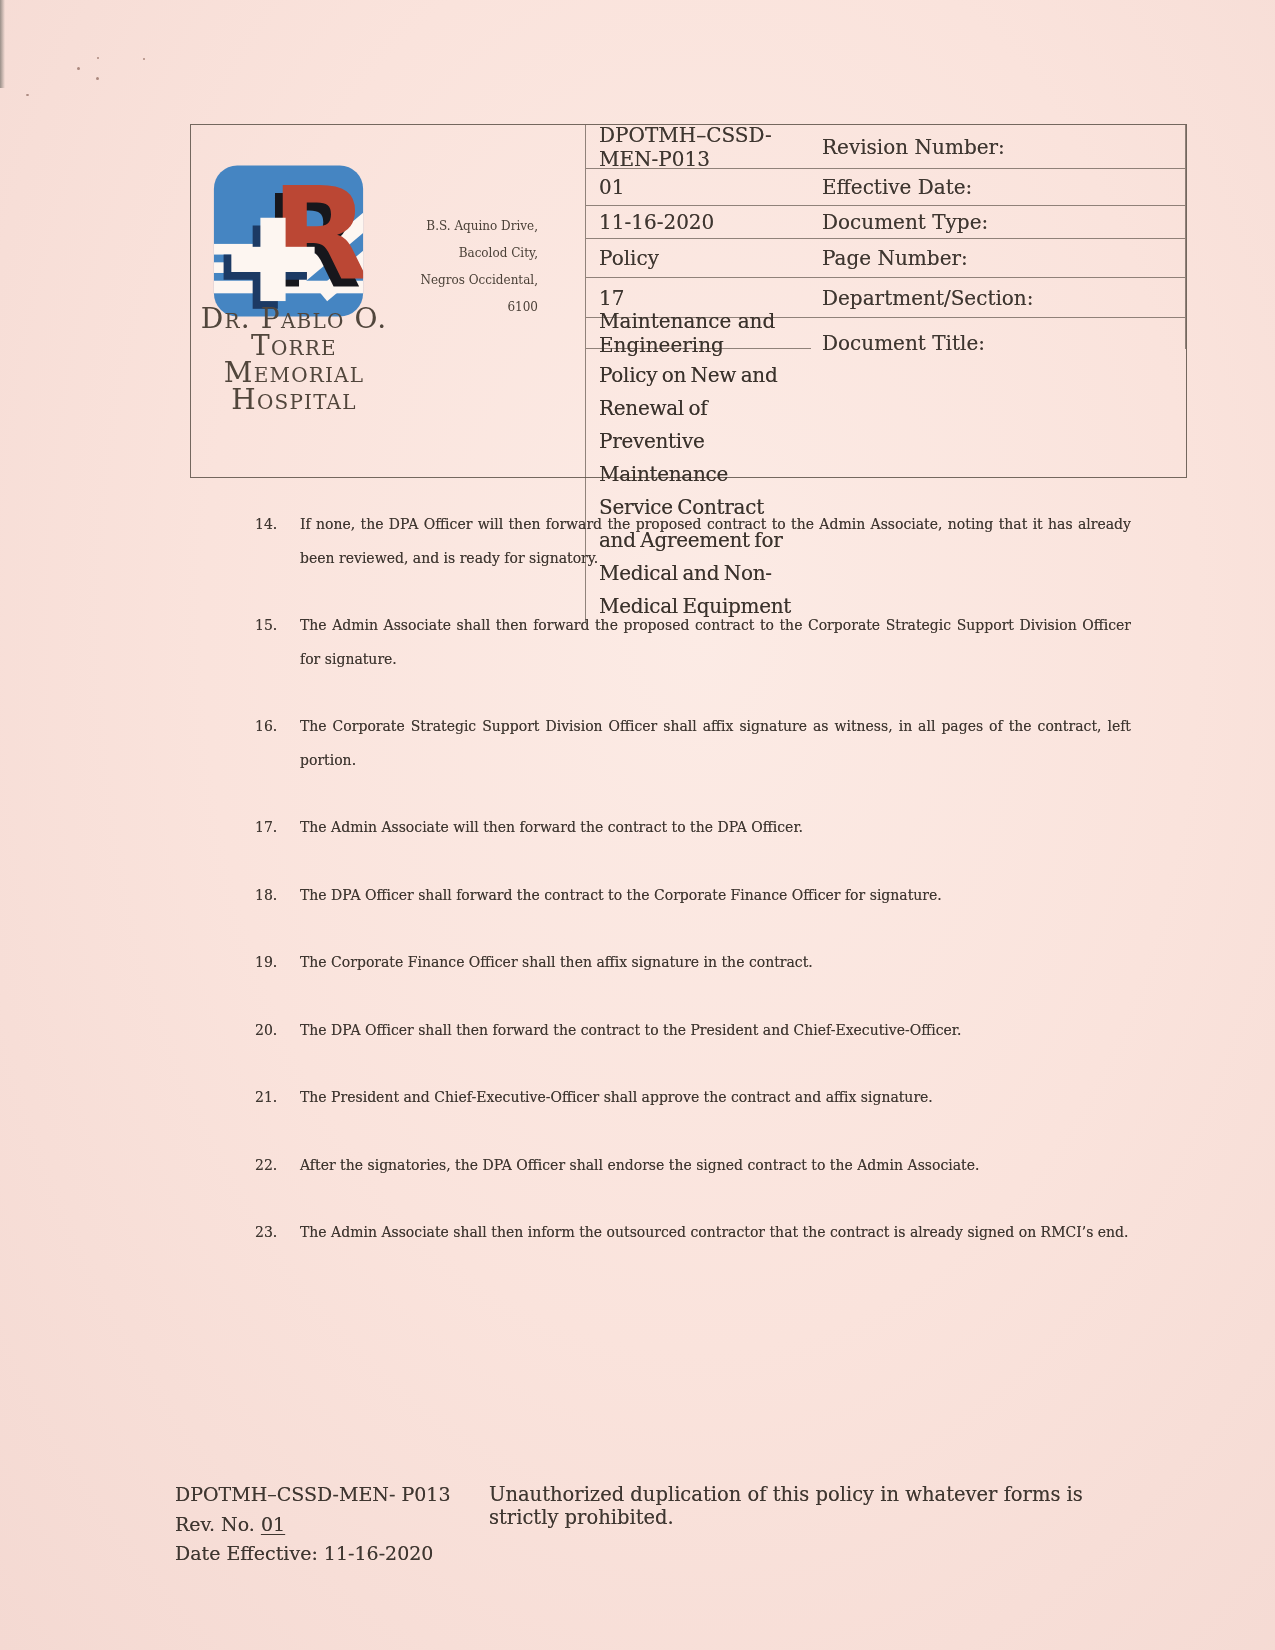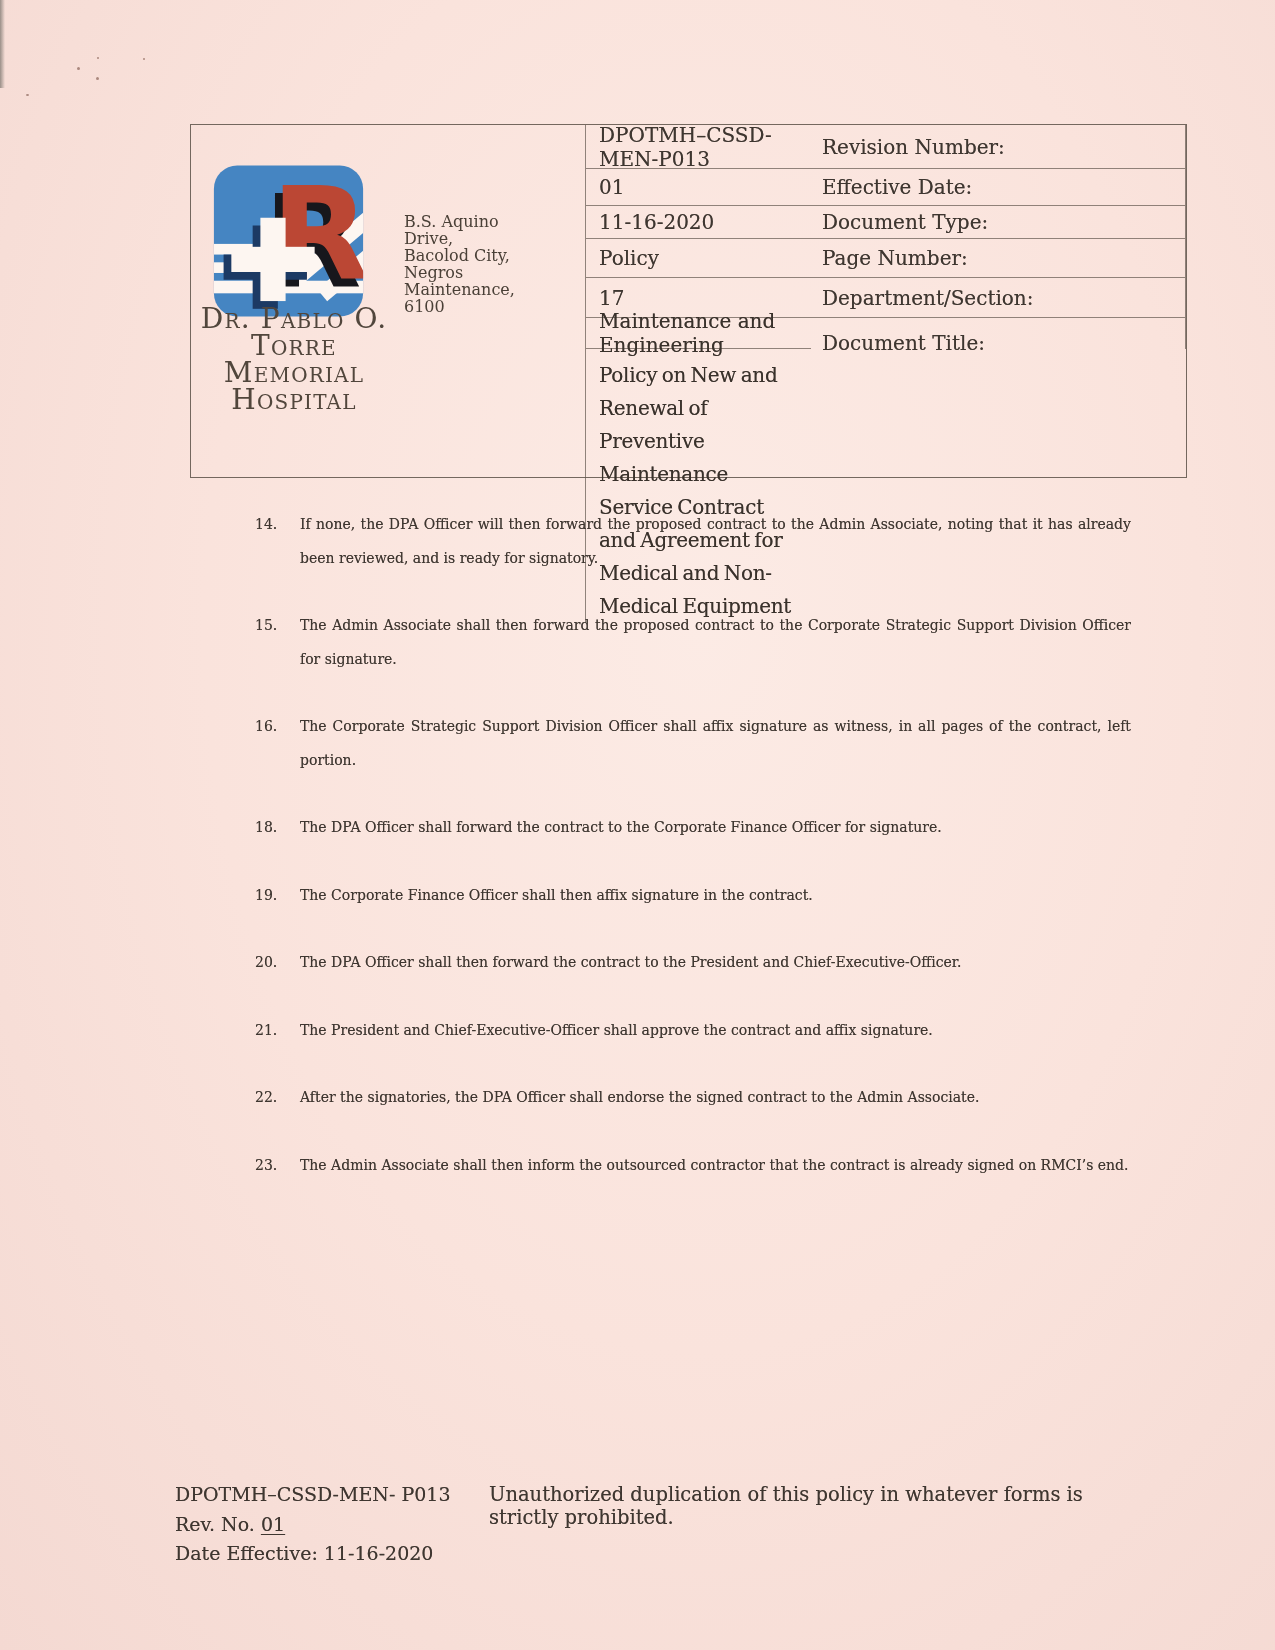--- a/index.html
+++ b/index.html
@@ -40,21 +40,21 @@
     font-size: 20px; letter-spacing: -0.3px; word-spacing: -1.5px;
     padding-right: 6px;
   }
   .logo-cell {
     grid-row: 1 / 8; grid-column: 1 / 2; position: relative;
     border-right: 1.2px solid rgba(98,87,78,.7); border-bottom: none;
   }
   .logo-svg { position: absolute; left: 20px; top: 36px; width: 155px; height: 160px; }
   .address {
     position: absolute; left: 213px; top: 88px; width: 134px;
-    text-align: left; font-size: 16px; line-height: 17px; color: #4a4037;
+    text-align: right; font-size: 12px; line-height: 27px; color: #4a4037;
   }
   .hospital-name {
     position: absolute; left: -2px; top: 180px; width: 210px;
     text-align: center; font-variant: small-caps;
     font-size: 28px; line-height: 27px; letter-spacing: 1.2px; color: #51463c;
   }
 
   
   .body-list { position: absolute; left: 253px; top: 508px; width: 878px; }
   .item { position: relative; margin-bottom: 34px; font-size: 14px; line-height: 33.5px; }
@@ -113,21 +113,21 @@
           </g>
           <g fill="#fdf6f1">
             <rect x="51" y="57" width="26" height="86"></rect>
             <rect x="21" y="87" width="86" height="26"></rect>
           </g>
         </g>
       </svg>
       <div class="address">
         <div>B.S. Aquino Drive,</div>
         <div>Bacolod City,</div>
-        <div>Negros Maintenance,</div>
+        <div>Negros Occidental,</div>
         <div>6100</div>
       </div>
       <div class="hospital-name">
         <div>Dr. Pablo O. Torre</div>
         <div>Memorial Hospital</div>
       </div>
     </div>
 
     <div class="cell value-cell soft">DPOTMH–CSSD-MEN-P013</div>
 
@@ -155,20 +155,24 @@
         <span class="num soft">14.</span>
         <div class="txt soft">If none, the DPA Officer will then forward the proposed contract to the Admin Associate, noting that it has already been reviewed, and is ready for signatory.</div>
       </div>
     <div class="item">
         <span class="num soft">15.</span>
         <div class="txt soft">The Admin Associate shall then forward the proposed contract to the Corporate Strategic Support Division Officer for signature.</div>
       </div>
     <div class="item">
         <span class="num soft">16.</span>
         <div class="txt soft">The Corporate Strategic Support Division Officer shall affix signature as witness, in all pages of the contract, left portion.</div>
+      </div>
+    <div class="item">
+        <span class="num soft">17.</span>
+        <div class="txt soft">The Admin Associate will then forward the contract to the DPA Officer.</div>
       </div>
     <div class="item">
         <span class="num soft">18.</span>
         <div class="txt soft">The DPA Officer shall forward the contract to the Corporate Finance Officer for signature.</div>
       </div>
     <div class="item">
         <span class="num soft">19.</span>
         <div class="txt soft">The Corporate Finance Officer shall then affix signature in the contract.</div>
       </div>
     <div class="item">

